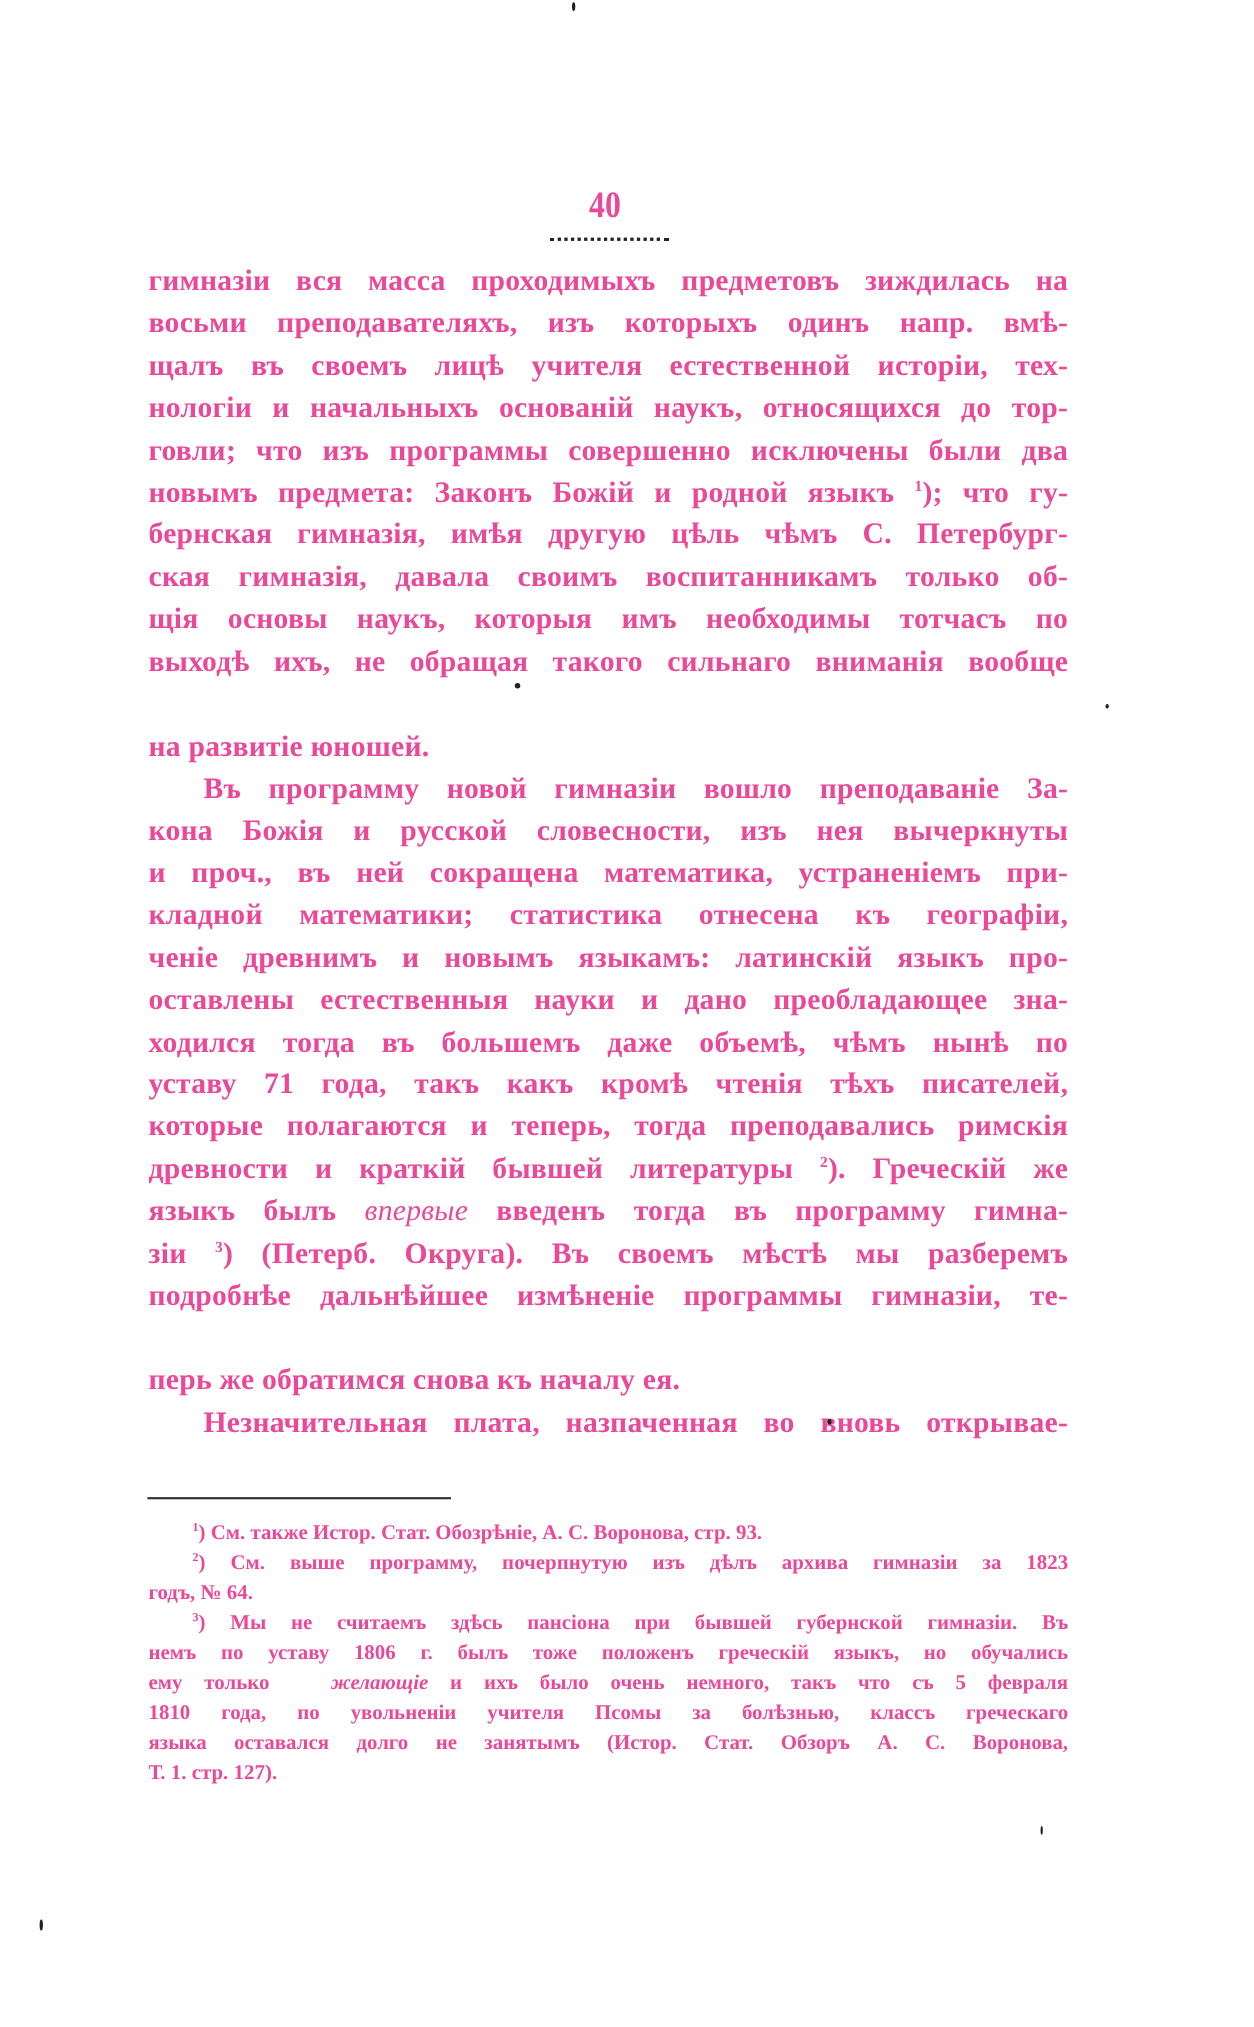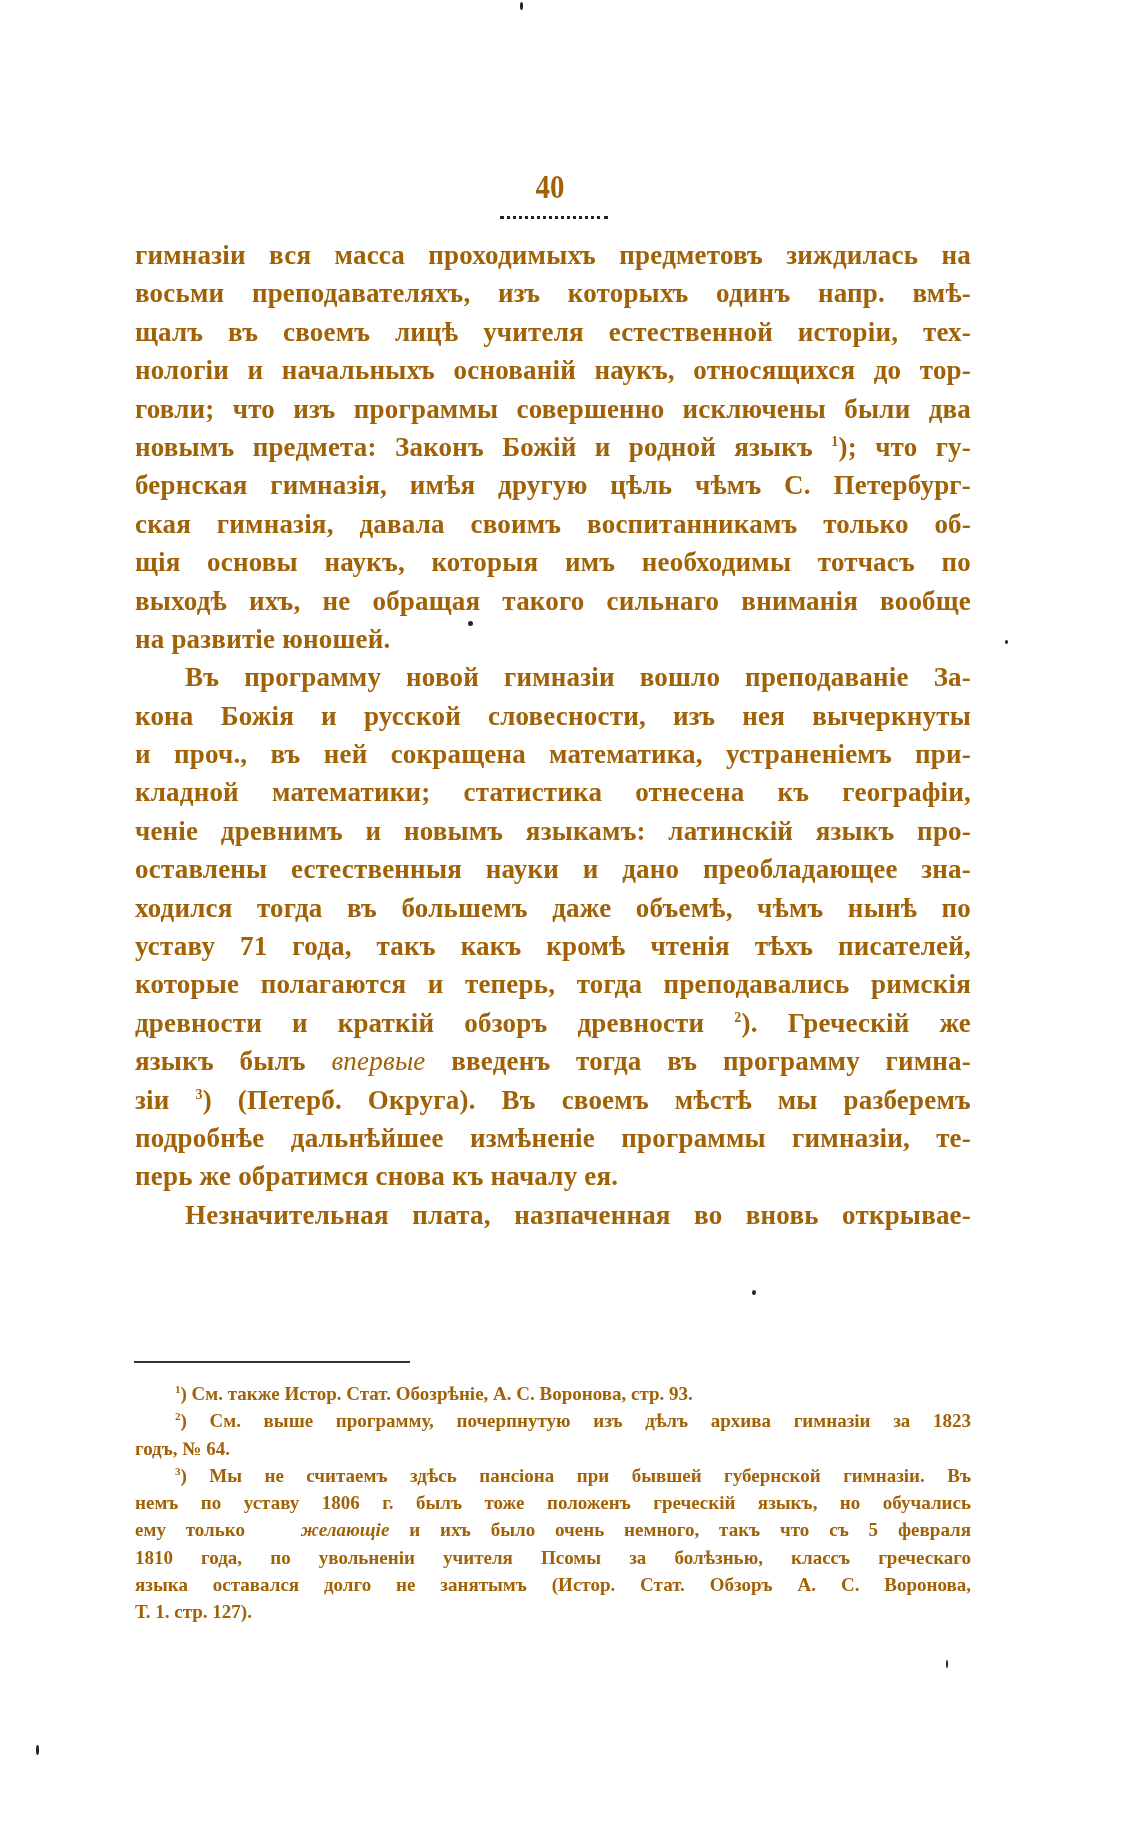--- a/index.html
+++ b/index.html
@@ -1,19 +1,19 @@
 <!DOCTYPE html>
 <html><head>
 <meta charset="utf-8">
 <style>
   html, body { margin: 0; padding: 0; background: #ffffff; }
   body { width: 1140px; height: 1843px; position: relative; overflow: hidden; }
   .page {
     position: absolute; left: 0; top: 0; width: 1140px; height: 1843px;
-    background: #ffffff; color: #a16207;
+    background: #ffffff; color: #ec4899;
     font-family: "DejaVu Serif", "Liberation Serif", serif;
   }
   .page-number {
     position: absolute; left: 0; width: 1100px; top: 168px;
     text-align: center; font-size: 34px; font-weight: bold;
     font-family: "Liberation Serif", serif; transform: scaleX(0.85);
   }
   .page-rule {
     position: absolute; left: 500px; top: 216px; width: 108px; height: 0;
     border-top: 3px dotted #222;
@@ -21,21 +21,21 @@
   .body-text {
     position: absolute; left: 135px; top: 236px; width: 836px;
   }
   .line {
     height: 38.4px; line-height: 38.4px; white-space: nowrap;
     font-size: 27px; font-family: "Liberation Serif", serif; font-weight: bold;
     letter-spacing: 0.2px;
     text-align: justify; text-align-last: justify;
     transform-origin: left center;
   }
-  .line.last { text-align-last: left; }
+  .line.last { text-align-last: left; margin-top: 39px; }
   .line.indent { padding-left: 50px; }
   .line .it { font-style: italic; font-weight: normal; }
   sup.fn { font-size: 14px; vertical-align: 10px; line-height: 0; }
   .fn-rule {
     position: absolute; left: 134px; top: 1361px; width: 276px; height: 0;
     border-top: 2px solid #333;
   }
   .footnotes {
     position: absolute; left: 135px; top: 1380px; width: 836px;
   }
@@ -71,21 +71,21 @@
       <div class="line last"><span>на развитіе юношей.</span></div>
       <div class="line indent"><span>Въ программу новой гимназіи вошло преподаваніе За-</span></div>
       <div class="line"><span>кона Божія и русской словесности, изъ нея вычеркнуты</span></div>
       <div class="line"><span>и проч., въ ней сокращена математика, устраненіемъ при-</span></div>
       <div class="line"><span>кладной математики; статистика отнесена къ географіи,</span></div>
       <div class="line"><span>ченіе древнимъ и новымъ языкамъ: латинскій языкъ про-</span></div>
       <div class="line"><span>оставлены естественныя науки и дано преобладающее зна-</span></div>
       <div class="line"><span>ходился тогда въ большемъ даже объемѣ, чѣмъ нынѣ по</span></div>
       <div class="line"><span>уставу 71 года, такъ какъ кромѣ чтенія тѣхъ писателей,</span></div>
       <div class="line"><span>которые полагаются и теперь, тогда преподавались римскія</span></div>
-      <div class="line"><span>древности и краткій обзоръ древности </span><sup class="fn">2</sup><span>). Греческій же</span></div>
+      <div class="line"><span>древности и краткій бывшей литературы </span><sup class="fn">2</sup><span>). Греческій же</span></div>
       <div class="line"><span>языкъ былъ </span><span class="it">впервые</span><span> введенъ тогда въ программу гимна-</span></div>
       <div class="line"><span>зіи </span><sup class="fn">3</sup><span>) (Петерб. Округа). Въ своемъ мѣстѣ мы разберемъ</span></div>
       <div class="line"><span>подробнѣе дальнѣйшее измѣненіе программы гимназіи, те-</span></div>
       <div class="line last"><span>перь же обратимся снова къ началу ея.</span></div>
       <div class="line indent"><span>Незначительная плата, назпаченная во вновь открывае-</span></div>
     </div>
 
   <div class="fn-rule"></div>
   <div class="footnotes" id="footnotes">
       <div class="fline indent last"><span></span><sup class="ffn">1</sup><span>) См. также Истор. Стат. Обозрѣніе, А. С. Воронова, стр. 93.</span></div>

